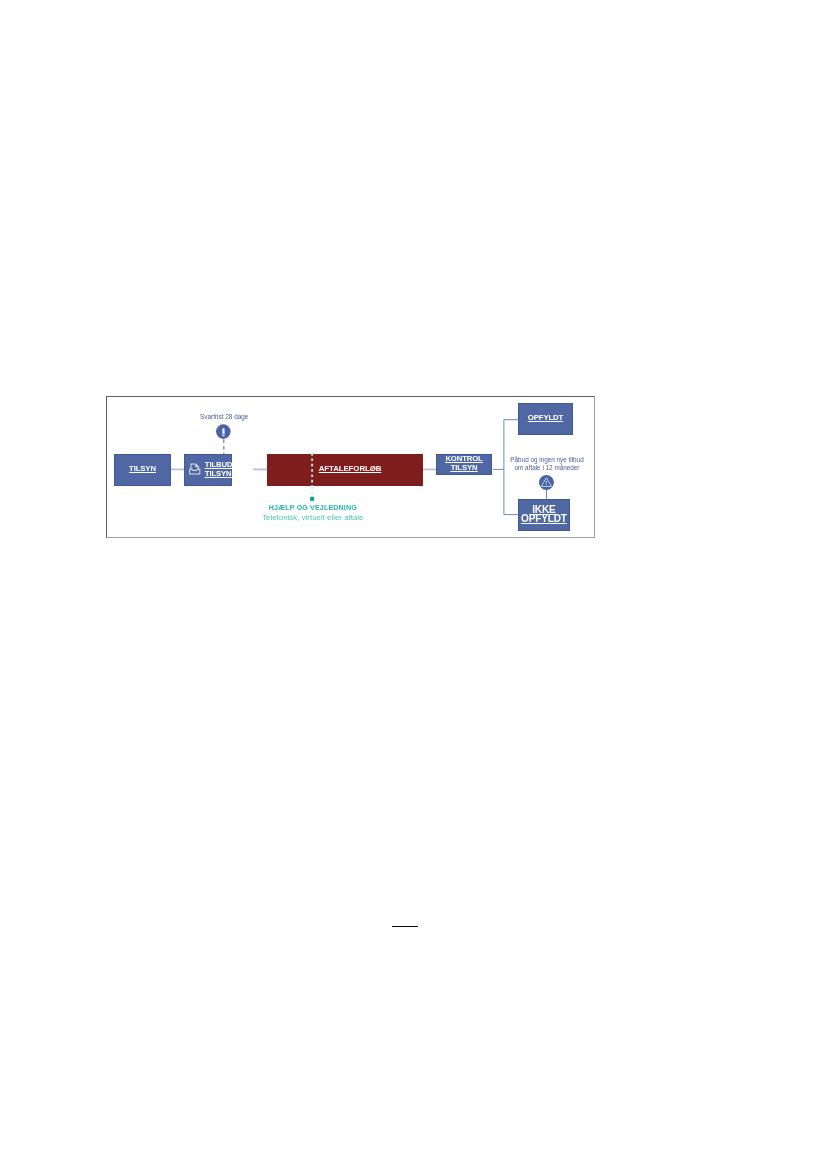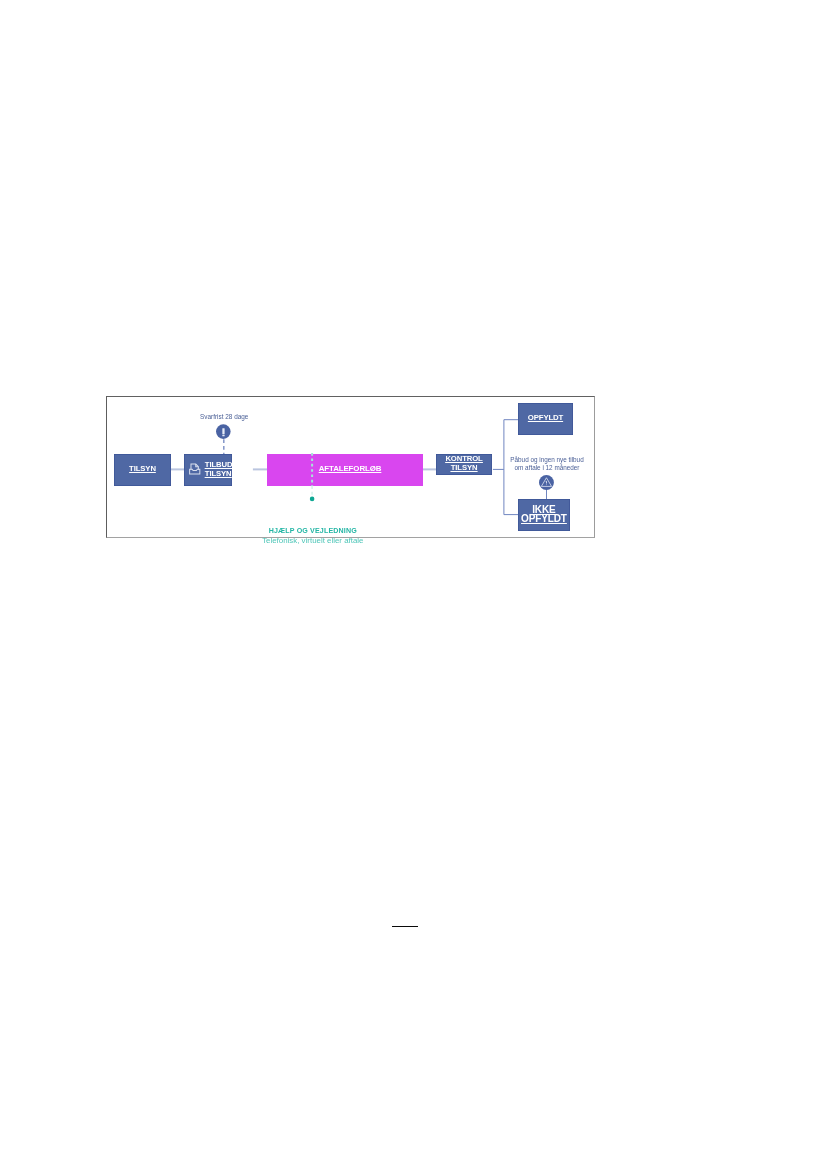--- a/index.html
+++ b/index.html
@@ -14,33 +14,33 @@
   .frame{position:absolute;left:106px;top:396px;width:489px;height:142px;background:#ffffff;box-sizing:border-box;
          border-top:1px solid #616161;border-left:1px solid #5d5d5d;
          border-right:1px solid #9c9c9c;border-bottom:1px solid #a2a2a2;}
   .inner{position:absolute;left:0;top:0;width:486px;height:139px;}
 
   
   .node{position:absolute;display:flex;align-items:center;color:#ffffff;font-weight:bold;
         line-height:8.85px;z-index:3;white-space:nowrap;}
   .node span{display:block;text-decoration:underline;}
   .blue{background:#4f68a4;box-shadow:inset 0 0 0 0.7px #3d5496;}
-  .teal{background:#d946ef;}
+  .teal{background:#7f1d1d;}
 
   .n-tilsyn   {left:7.2px;  top:56.7px;  width:56.6px; height:32.3px; font-size:7.7px; letter-spacing:-0.1px; justify-content:center;}
   .n-tilbud   {left:76.8px; top:56.7px;  width:48px; height:32.3px; font-size:7.7px; letter-spacing:-0.1px; padding-left:21px; box-sizing:border-box;}
   .n-aftale   {left:159.7px;top:56.7px;  width:156px;  height:32.3px; font-size:7.9px; letter-spacing:-0.1px; padding-left:52px; box-sizing:border-box;}
   .n-kontrol  {left:329.2px;top:56.7px;  width:55.7px; height:21px; font-size:7.7px; letter-spacing:-0.1px; justify-content:center; text-align:center;}
   .n-opfyldt  {left:410.9px;top:5.8px;   width:55.2px; height:31.9px; font-size:7.8px; letter-spacing:-0.16px; justify-content:center;}
   .n-ikke     {left:410.9px;top:101.9px; width:52px; height:32.5px; font-size:10px; letter-spacing:-0.16px; justify-content:center; text-align:center;}
 
   
   .lbl{position:absolute;z-index:4;white-space:nowrap;}
   .l-deadline{left:117.2px;top:16.0px;font-size:6.4px;color:#4a5f96;transform:translateX(-50%);}
-  .l-help{left:205.8px;top:129px;transform:translateX(-50%);text-align:center;}
+  .l-help{left:205.8px;top:106px;transform:translateX(-50%);text-align:center;}
   .l-help-title{font-size:7.1px;font-weight:bold;color:#23b6a5;letter-spacing:0.14px;line-height:10.4px;}
   .l-help-sub{font-size:7.9px;color:#4ec6b8;line-height:9.8px;}
   .l-sanction{left:440px;top:59px;transform:translateX(-50%);text-align:center;
               line-height:8.4px;font-size:6.35px;color:#4a5f96;}
 
   
   .svgc{position:absolute;left:0;top:0;z-index:1;}
   .svgtop{position:absolute;left:0;top:0;z-index:6;}
 
   

